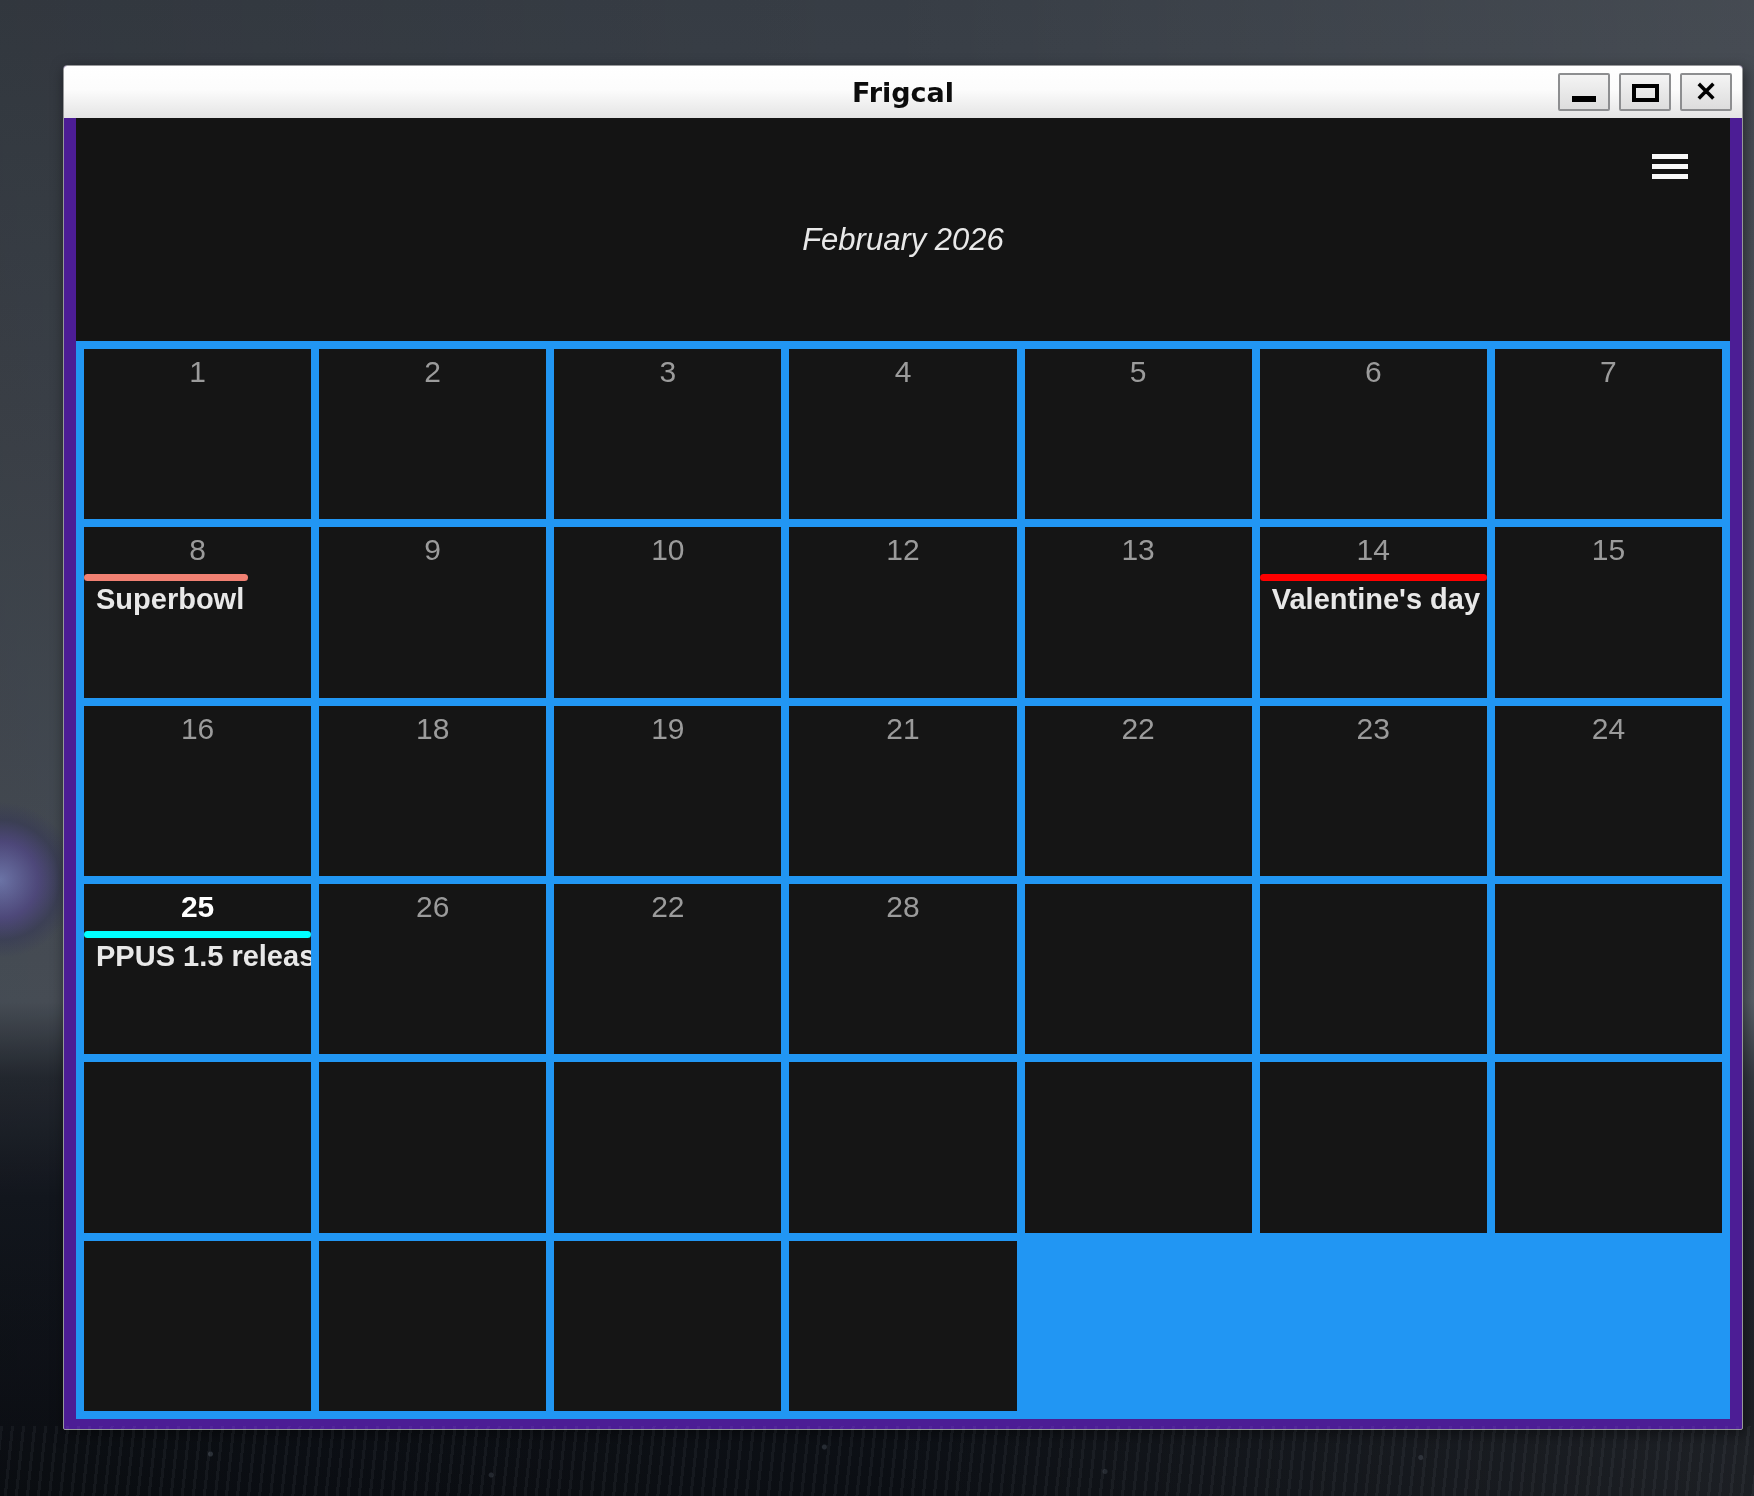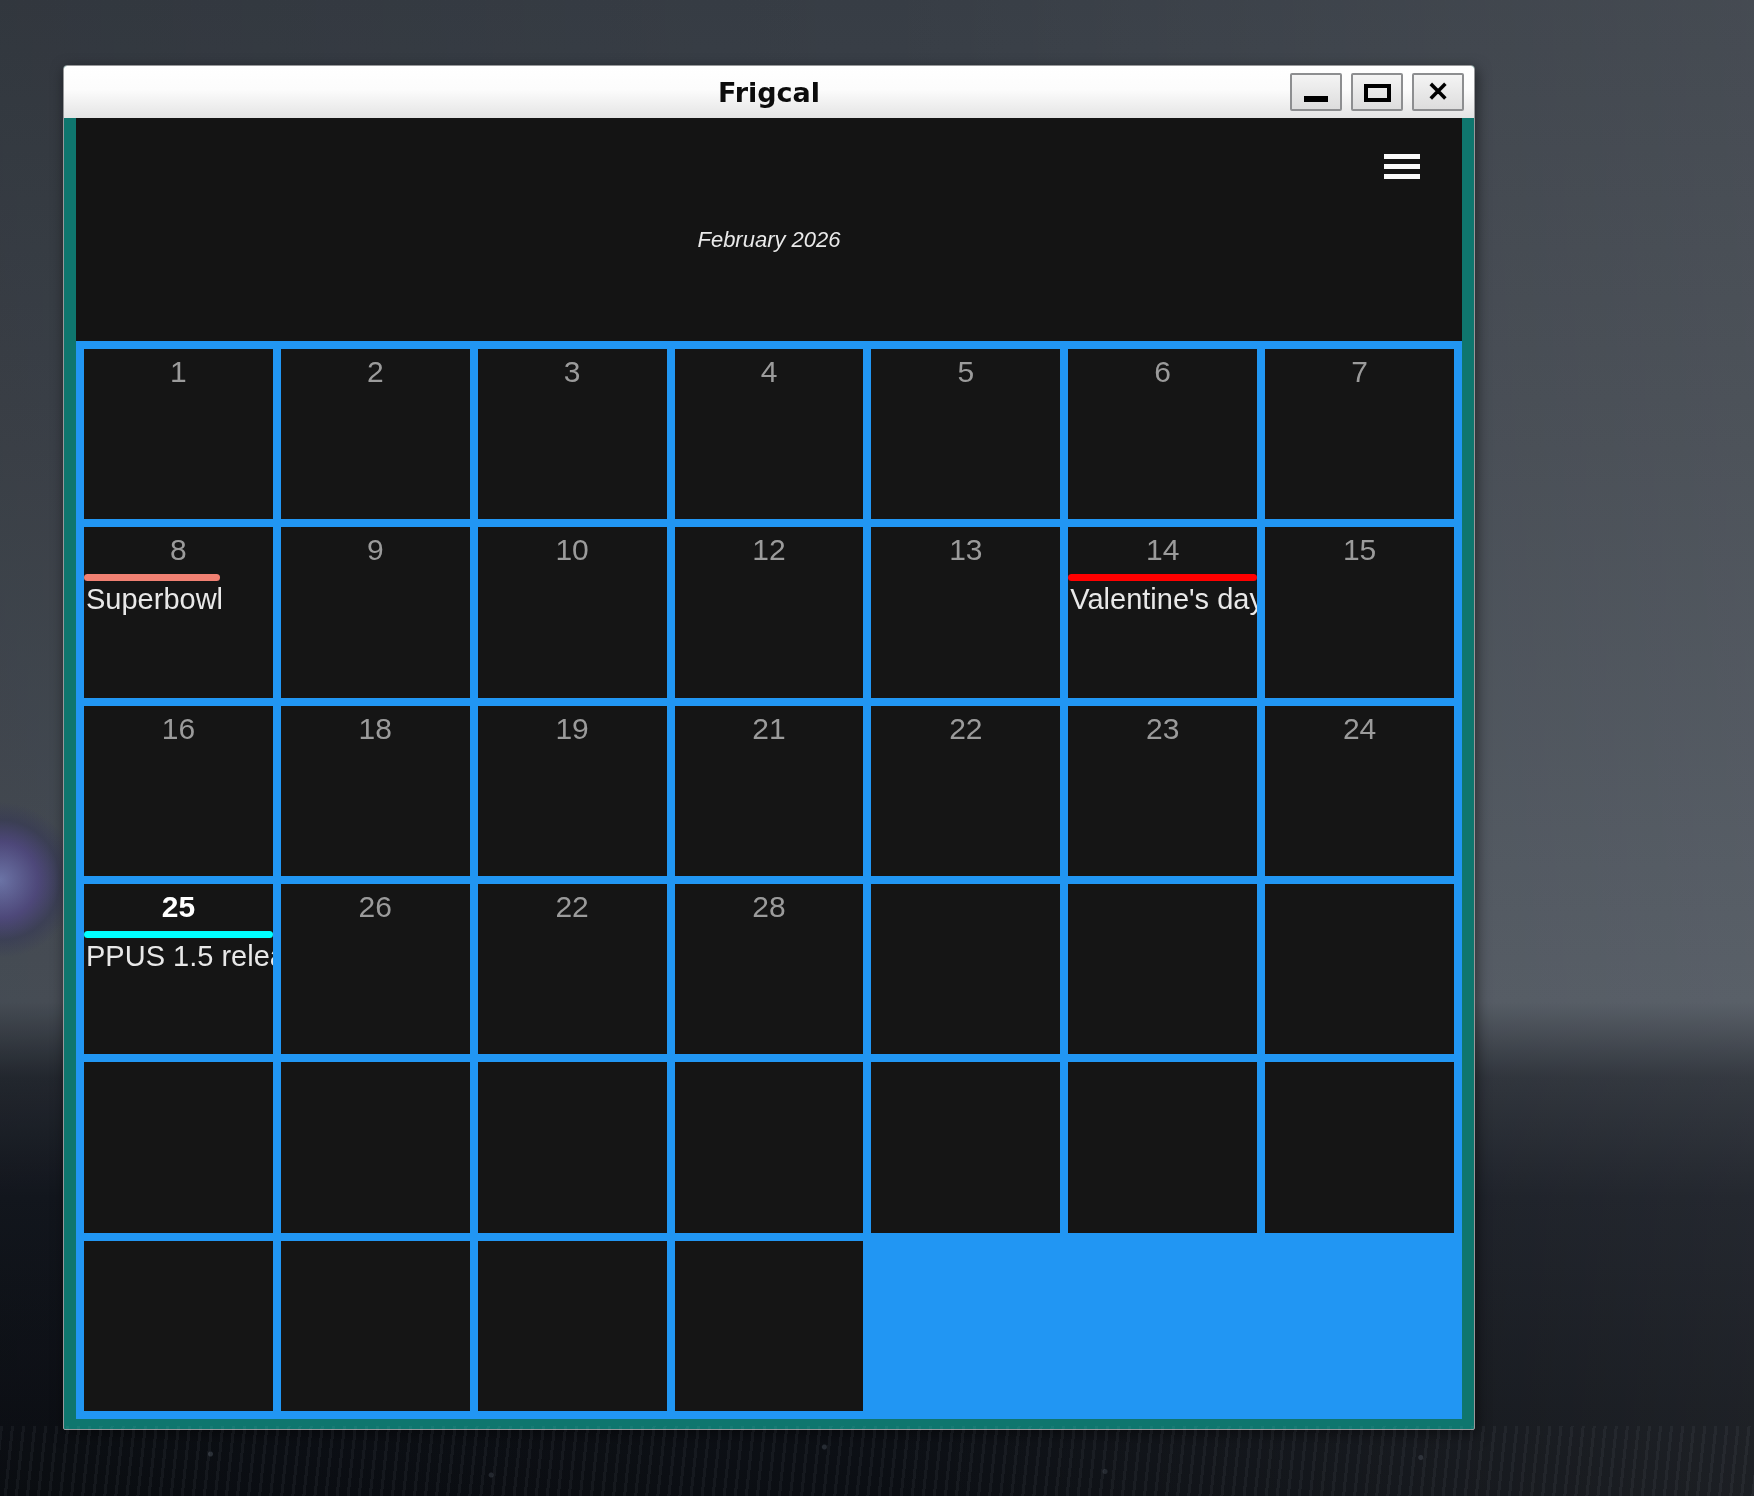--- a/index.html
+++ b/index.html
@@ -18,22 +18,22 @@
     background:
       radial-gradient(circle at 12% 40%, rgba(180,195,215,0.18) 0 2px, transparent 3px),
       radial-gradient(circle at 28% 70%, rgba(180,195,215,0.14) 0 2px, transparent 3px),
       radial-gradient(circle at 47% 30%, rgba(180,195,215,0.16) 0 2px, transparent 3px),
       radial-gradient(circle at 63% 65%, rgba(180,195,215,0.13) 0 2px, transparent 3px),
       radial-gradient(circle at 81% 45%, rgba(180,195,215,0.15) 0 2px, transparent 3px),
       repeating-linear-gradient(96deg, rgba(200,210,225,0.05) 0 3px, transparent 3px 11px);
   }
 
   .window {
-    position:absolute; left:63px; top:65px; width:1412px; height:1365px;
-    background:#0f766e; border:1px solid #97989a; border-radius:4px 4px 2px 2px;
+    position:absolute; left:63px; top:65px; width:1680px; height:1365px;
+    background:#4c1d95; border:1px solid #97989a; border-radius:4px 4px 2px 2px;
     box-shadow:2px 4px 14px rgba(0,0,0,0.5);
   }
   .titlebar {
     height:52px; border-radius:3px 3px 0 0; position:relative;
     background:linear-gradient(180deg,#ffffff 0%,#fcfcfc 45%,#e4e4e4 100%);
     display:flex; align-items:center; justify-content:center;
   }
   .title-text { font-family:"DejaVu Sans", sans-serif; font-weight:bold; font-size:27px; color:#0c0c0c; }
   .controls { position:absolute; right:10px; top:7px; display:flex; gap:9px; }
   .ctrl-btn {
@@ -42,37 +42,37 @@
     display:flex; align-items:center; justify-content:center; position:relative; cursor:pointer;
   }
   .min-glyph { position:absolute; bottom:7px; left:50%; transform:translateX(-50%); width:24px; height:6px; background:#000; }
   .max-glyph { display:block; width:27px; height:18px; border:4px solid #000; margin-top:1px; }
   .close-glyph { font-size:27px; font-weight:900; color:#000; line-height:1; }
 
   .content { position:absolute; left:12px; right:12px; top:52px; bottom:10px; background:var(--header_bg,#141414); }
   .header { position:relative; height:223px; }
   .month-title {
     position:absolute; top:104px; left:0; width:100%; text-align:center;
-    font-style:italic; font-size:22px; line-height:36px; color:#e9e9e9;
+    font-style:italic; font-size:31px; line-height:36px; color:#e9e9e9;
   }
   .hamburger { position:absolute; top:36px; right:42px; width:36px; cursor:pointer; }
   .hamburger i { display:block; width:36px; height:5px; background:#fafafa; margin-bottom:5px; }
   .hamburger i:last-child { margin-bottom:0; }
 
   .grid {
     position:absolute; top:223px; left:0; right:0; bottom:0;
     background:var(--grid_border,#2196F3); padding:8px;
     display:grid; grid-template-columns:repeat(7,1fr); grid-template-rows:repeat(6,1fr); gap:8px;
   }
   .cell { background:var(--cell_bg,#151515); overflow:hidden; }
   .day-num { margin-top:4px; text-align:center; font-size:30px; line-height:37px; color:var(--day_number,#9b9b9b); }
   .day-num.bold { color:var(--day_number_active,#ffffff); font-weight:bold; }
   .event { margin-top:6px; }
   .event-bar { height:7px; border-radius:4px; }
-  .event-label { font-size:29px; line-height:36px; color:var(--event_text,#e8e8e8); white-space:nowrap; overflow:hidden; padding-left:2px; }
+  .event-label { font-size:29px; line-height:36px; color:var(--event_text,#e8e8e8); white-space:nowrap; overflow:hidden; padding-left:12px;font-weight:bold; }
 </style>
 </head>
 <body>
 
 <div class="window">
   <div class="titlebar">
     <span class="title-text">Frigcal</span>
     <div class="controls">
       <div class="ctrl-btn">
         <span class="min-glyph"></span>

